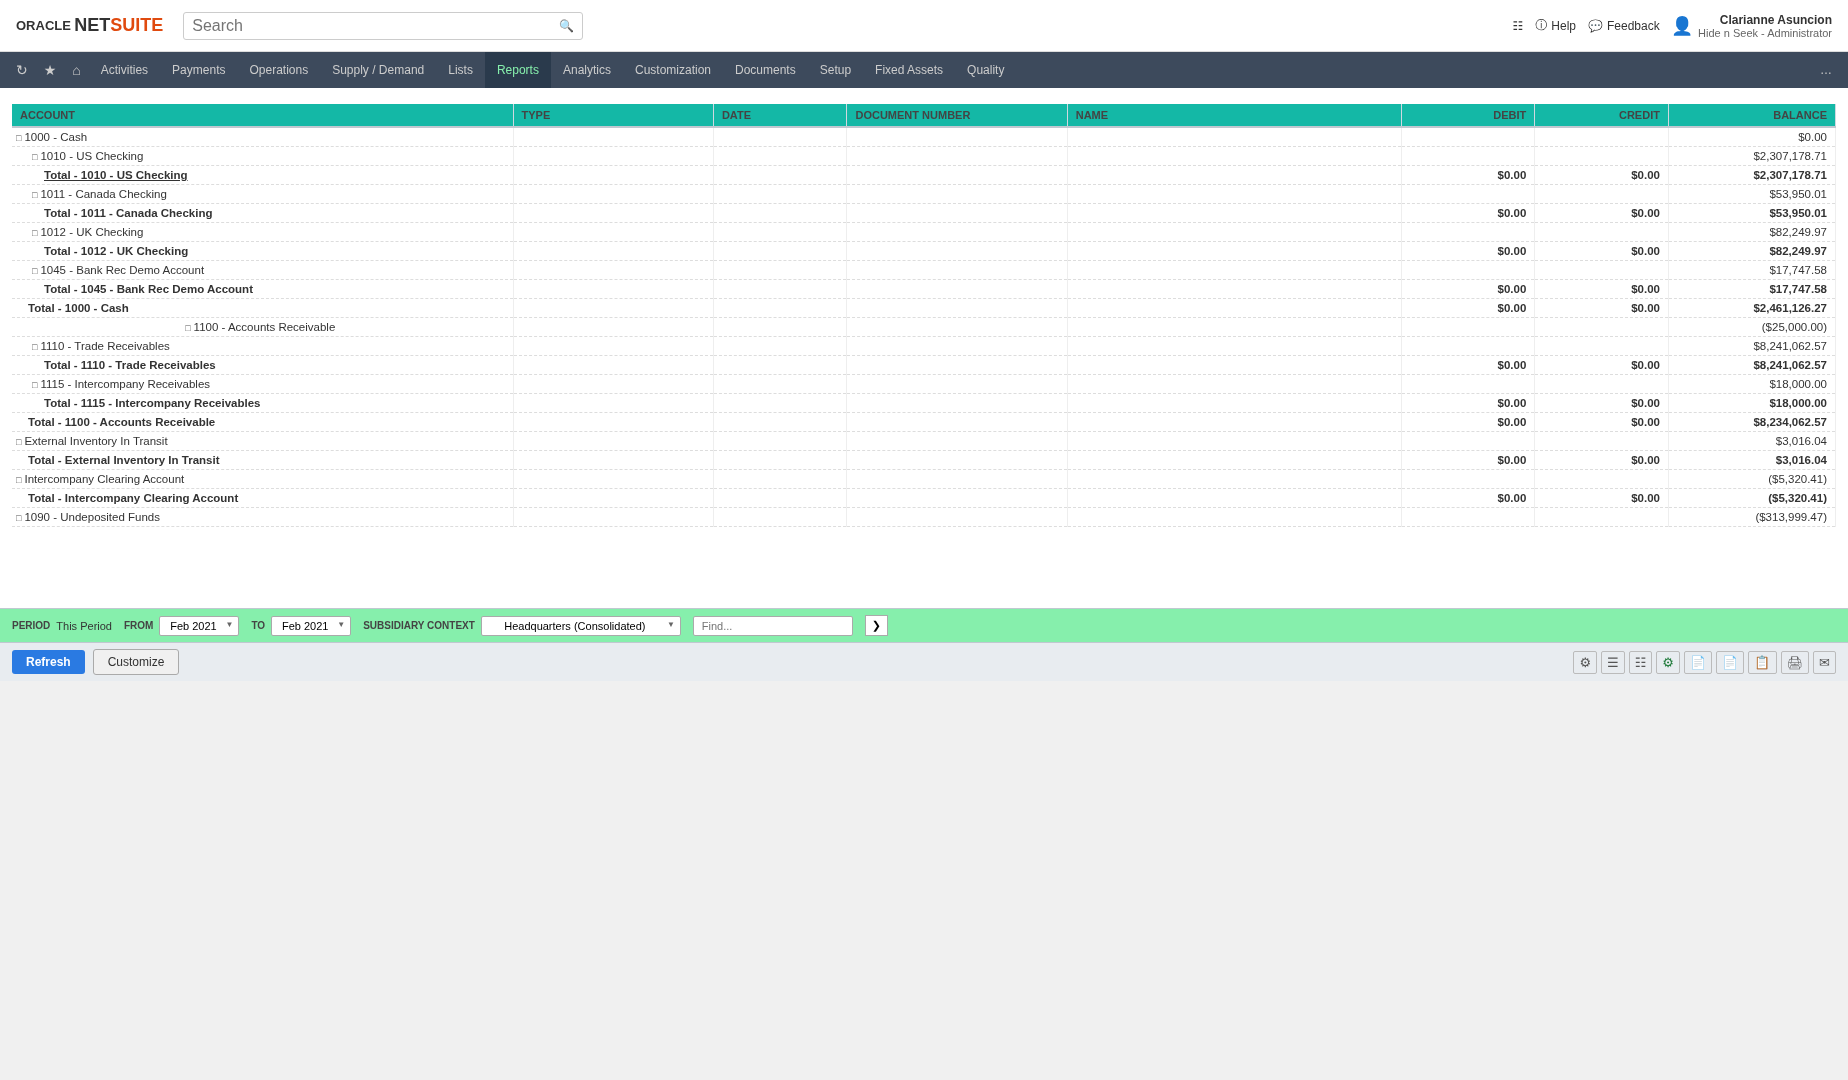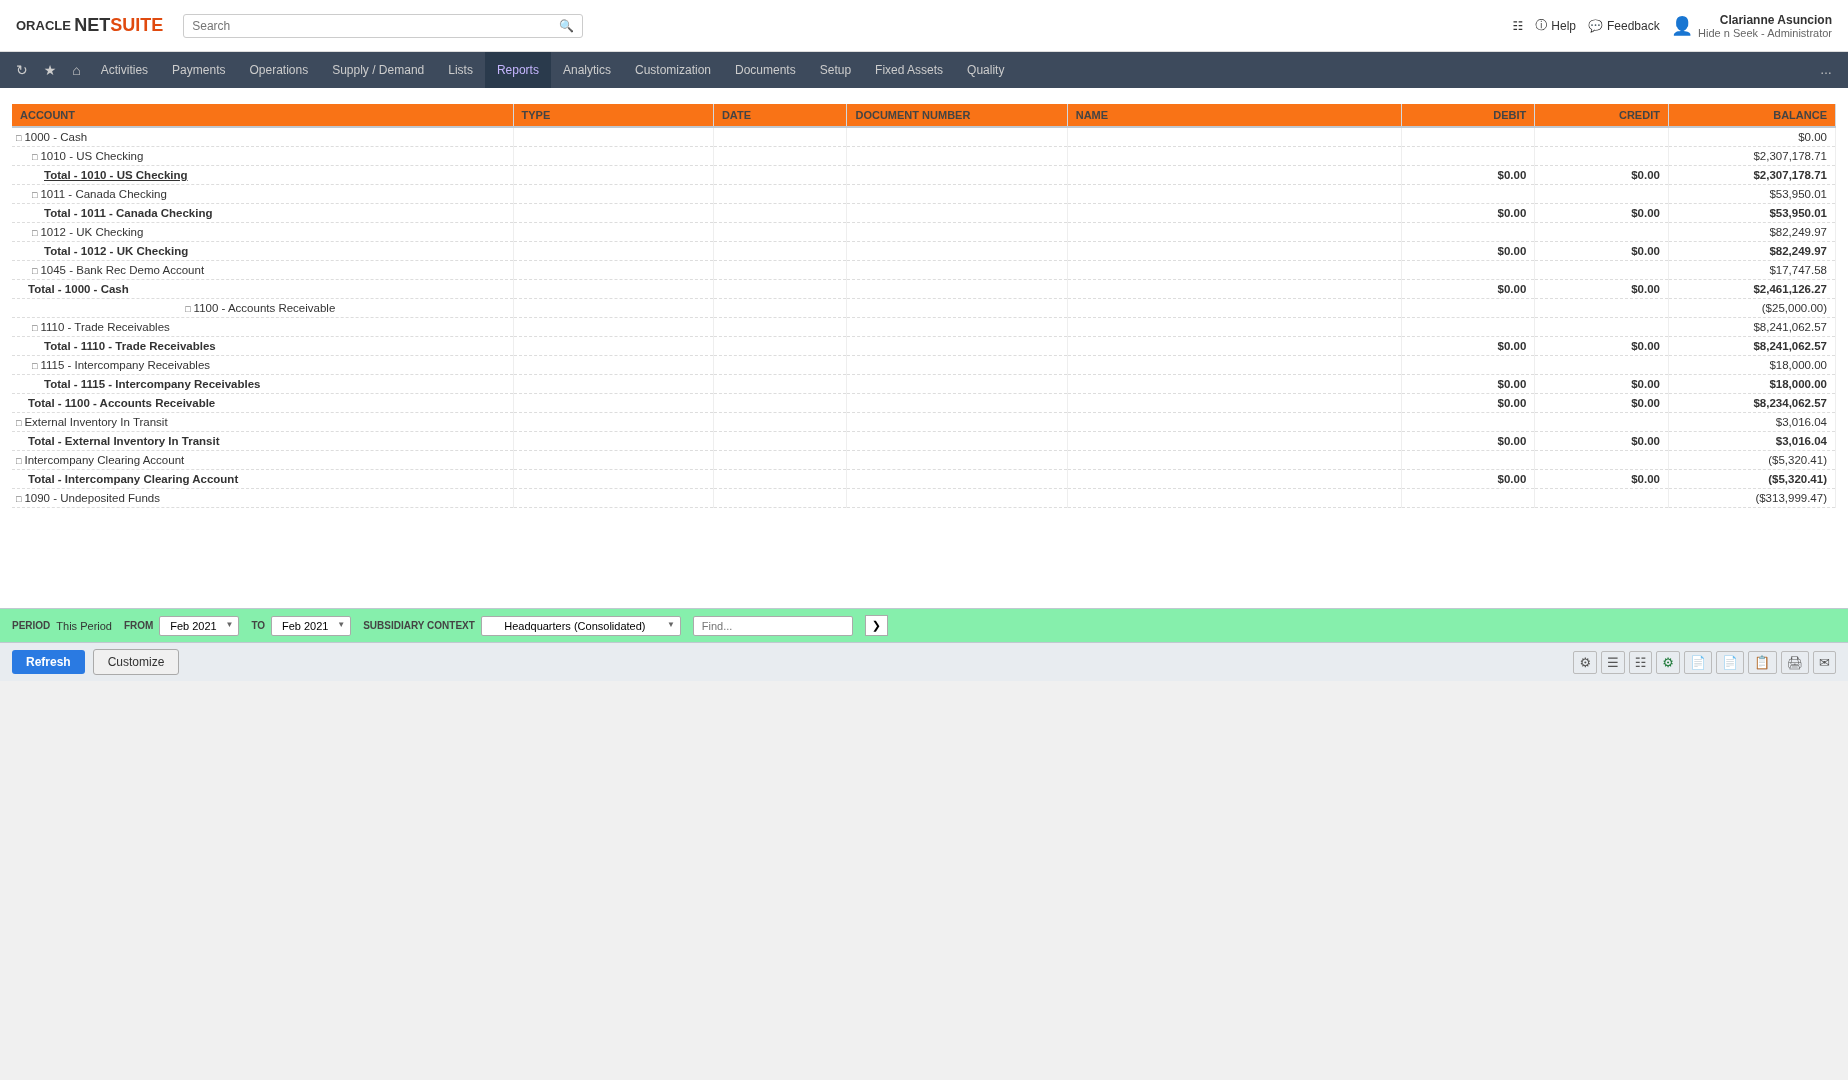--- a/index.html
+++ b/index.html
@@ -29,21 +29,21 @@
       align-items: center;
       border: 1px solid #ccc;
       border-radius: 3px;
       background: #fff;
       padding: 4px 8px;
     }
     .search-bar input {
       border: none;
       outline: none;
       flex: 1;
-      font-size: 12px;
+      font-size: 16px;
     }
     .search-icon { color: #666; cursor: pointer; }
     .header-right {
       display: flex;
       align-items: center;
       margin-left: auto;
       gap: 12px;
     }
     .header-right-item {
       display: flex;
@@ -77,21 +77,21 @@
     .nav-item {
       color: #ccc;
       padding: 0 12px;
       cursor: pointer;
       font-size: 12px;
       height: 100%;
       display: flex;
       align-items: center;
       white-space: nowrap;
     }
-    .nav-item.active { color: #c4b5fd; background: #2a3a4c; }
+    .nav-item.active { color: #86efac; background: #2a3a4c; }
     .nav-more { color: #ccc; padding: 0 8px; cursor: pointer; margin-left: auto; }
 
     
     .main-content {
       background: #fff;
       margin: 0;
       padding: 16px 12px 0 12px;
       min-height: 520px;
     }
     .page-title {
@@ -101,21 +101,21 @@
       margin-bottom: 12px;
     }
 
     
     .ledger-table {
       width: 100%;
       border-collapse: collapse;
       font-size: 11.5px;
     }
     .ledger-table thead tr {
-      background: #f97316;
+      background: #14b8a6;
       border-bottom: 2px solid #c0c8d0;
     }
     .ledger-table thead th {
       padding: 5px 8px;
       text-align: left;
       font-weight: bold;
       font-size: 11px;
       color: #444;
       border-right: 1px solid #d0d8e0;
       white-space: nowrap;
@@ -383,20 +383,30 @@
       <td class="account-col" style="padding-left:20px;"><span class="toggle-icon">□</span>1045 - Bank Rec Demo Account</td>
       <td></td>
       <td></td>
       <td></td>
       <td></td>
       <td class="right"></td>
       <td class="right"></td>
       <td class="right">$17,747.58</td>
     </tr>
         <tr class="row-total">
+      <td class="account-col" style="padding-left:20px;"><span style="display:inline-block;width:12px;"></span>Total - 1045 - Bank Rec Demo Account</td>
+      <td></td>
+      <td></td>
+      <td></td>
+      <td></td>
+      <td class="right">$0.00</td>
+      <td class="right">$0.00</td>
+      <td class="right">$17,747.58</td>
+    </tr>
+        <tr class="row-total">
       <td class="account-col" style="padding-left:4px;"><span style="display:inline-block;width:12px;"></span>Total - 1000 - Cash</td>
       <td></td>
       <td></td>
       <td></td>
       <td></td>
       <td class="right">$0.00</td>
       <td class="right">$0.00</td>
       <td class="right">$2,461,126.27</td>
     </tr>
         <tr class="row-group">

